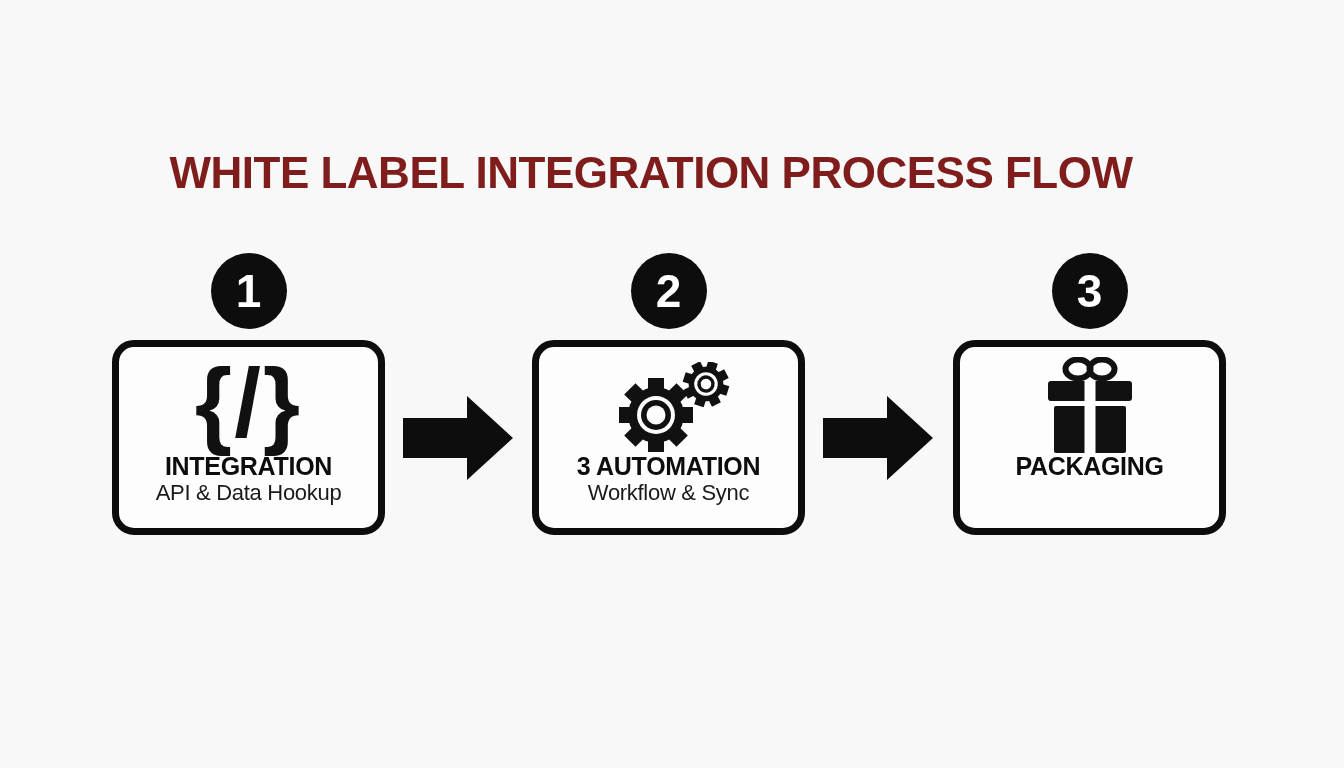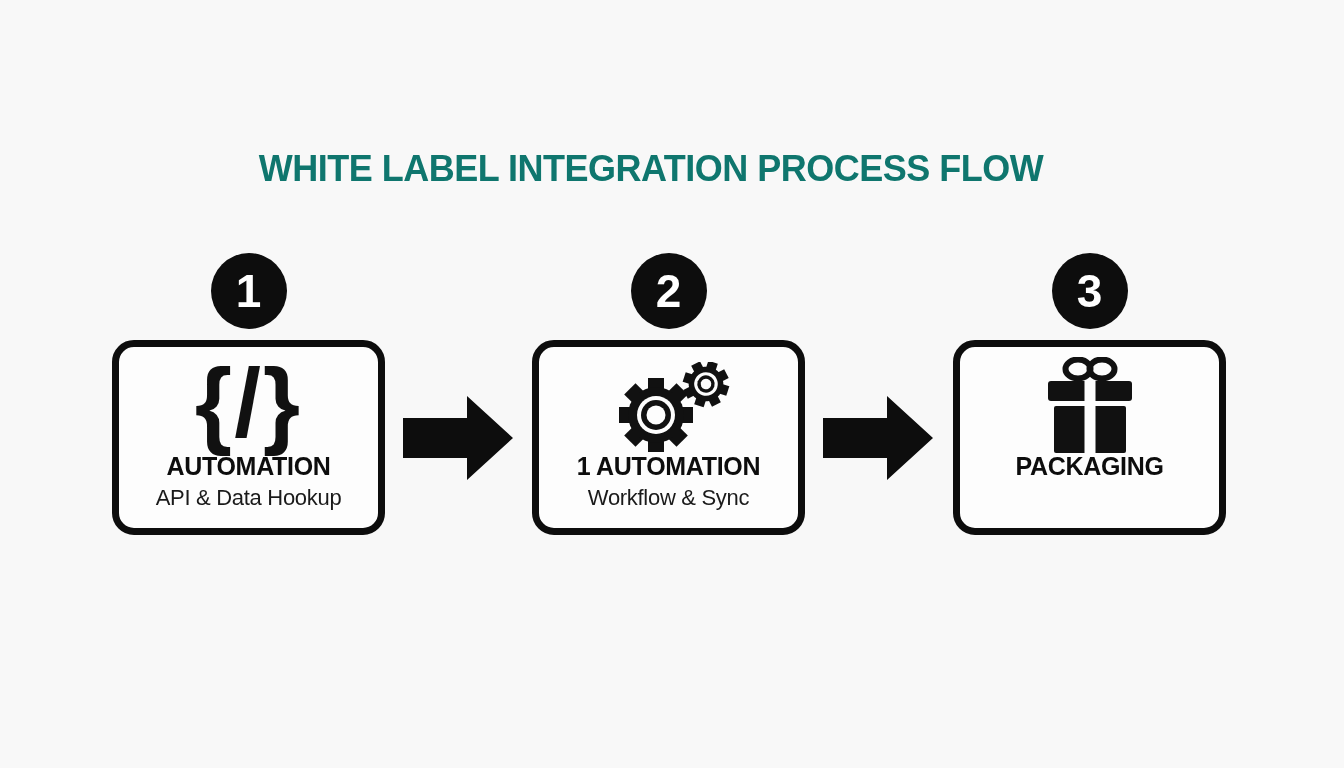--- a/index.html
+++ b/index.html
@@ -13,25 +13,25 @@
     background: #f8f8f8;
     overflow: hidden;
     color: #111;
   }
 
   .title {
     position: absolute;
     top: 148px;
     left: 651px;
     transform: translateX(-50%);
-    font-size: 36px;
+    font-size: 44px;
     font-weight: 700;
     letter-spacing: -0.5px;
     white-space: nowrap;
-    color: #0f766e;
+    color: #7f1d1d;
   }
 
   .step {
     position: absolute;
     top: 253px;
     width: 273px;
     display: flex;
     flex-direction: column;
     align-items: center;
   }
@@ -84,21 +84,20 @@
 
   .card-label {
     font-size: 25px;
     font-weight: 700;
     line-height: 1.1;
     letter-spacing: -0.3px;
     color: #0d0d0d;
   }
 
   .card-sublabel {
-    margin-top: 5px;
     font-size: 22px;
     font-weight: 400;
     line-height: 1.1;
     letter-spacing: -0.3px;
     color: #1a1a1a;
   }
 
   .arrow {
     position: absolute;
     top: 396px;
@@ -114,21 +113,21 @@
   <div class="title">WHITE LABEL INTEGRATION PROCESS FLOW</div>
 
   <div class="step s1">
     <div class="badge">
       <span>1</span>
     </div>
     <div class="card">
       <div class="icon-area">
         <span class="code-glyph">{/}</span>
       </div>
-      <div class="card-label">AUTOMATION</div>
+      <div class="card-label">INTEGRATION</div>
       <div class="card-sublabel">API &amp; Data Hookup</div>
     </div>
   </div>
 
   <svg class="arrow a1" width="110" height="84" viewBox="0 0 110 84" aria-hidden="true">
     <polygon points="0,22 64,22 64,0 110,42 64,84 64,62 0,62" fill="#0d0d0d"></polygon>
   </svg>
 
   <div class="step s2">
     <div class="badge">
@@ -166,21 +165,21 @@
               <rect x="-8" y="-37" width="16" height="15" transform="rotate(270)"></rect>
               <rect x="-8" y="-37" width="16" height="15" transform="rotate(315)"></rect>
             </g>
             <circle r="28" fill="#111"></circle>
             <circle r="19" fill="#fdfdfd"></circle>
             <circle r="14" fill="#111"></circle>
             <circle r="8.5" fill="#fdfdfd"></circle>
           </g>
         </svg>
       </div>
-      <div class="card-label">1 AUTOMATION</div>
+      <div class="card-label">3 AUTOMATION</div>
       <div class="card-sublabel">Workflow &amp; Sync</div>
     </div>
   </div>
 
   <svg class="arrow a2" width="110" height="84" viewBox="0 0 110 84" aria-hidden="true">
     <polygon points="0,22 64,22 64,0 110,42 64,84 64,62 0,62" fill="#0d0d0d"></polygon>
   </svg>
 
   <div class="step s3">
     <div class="badge">

